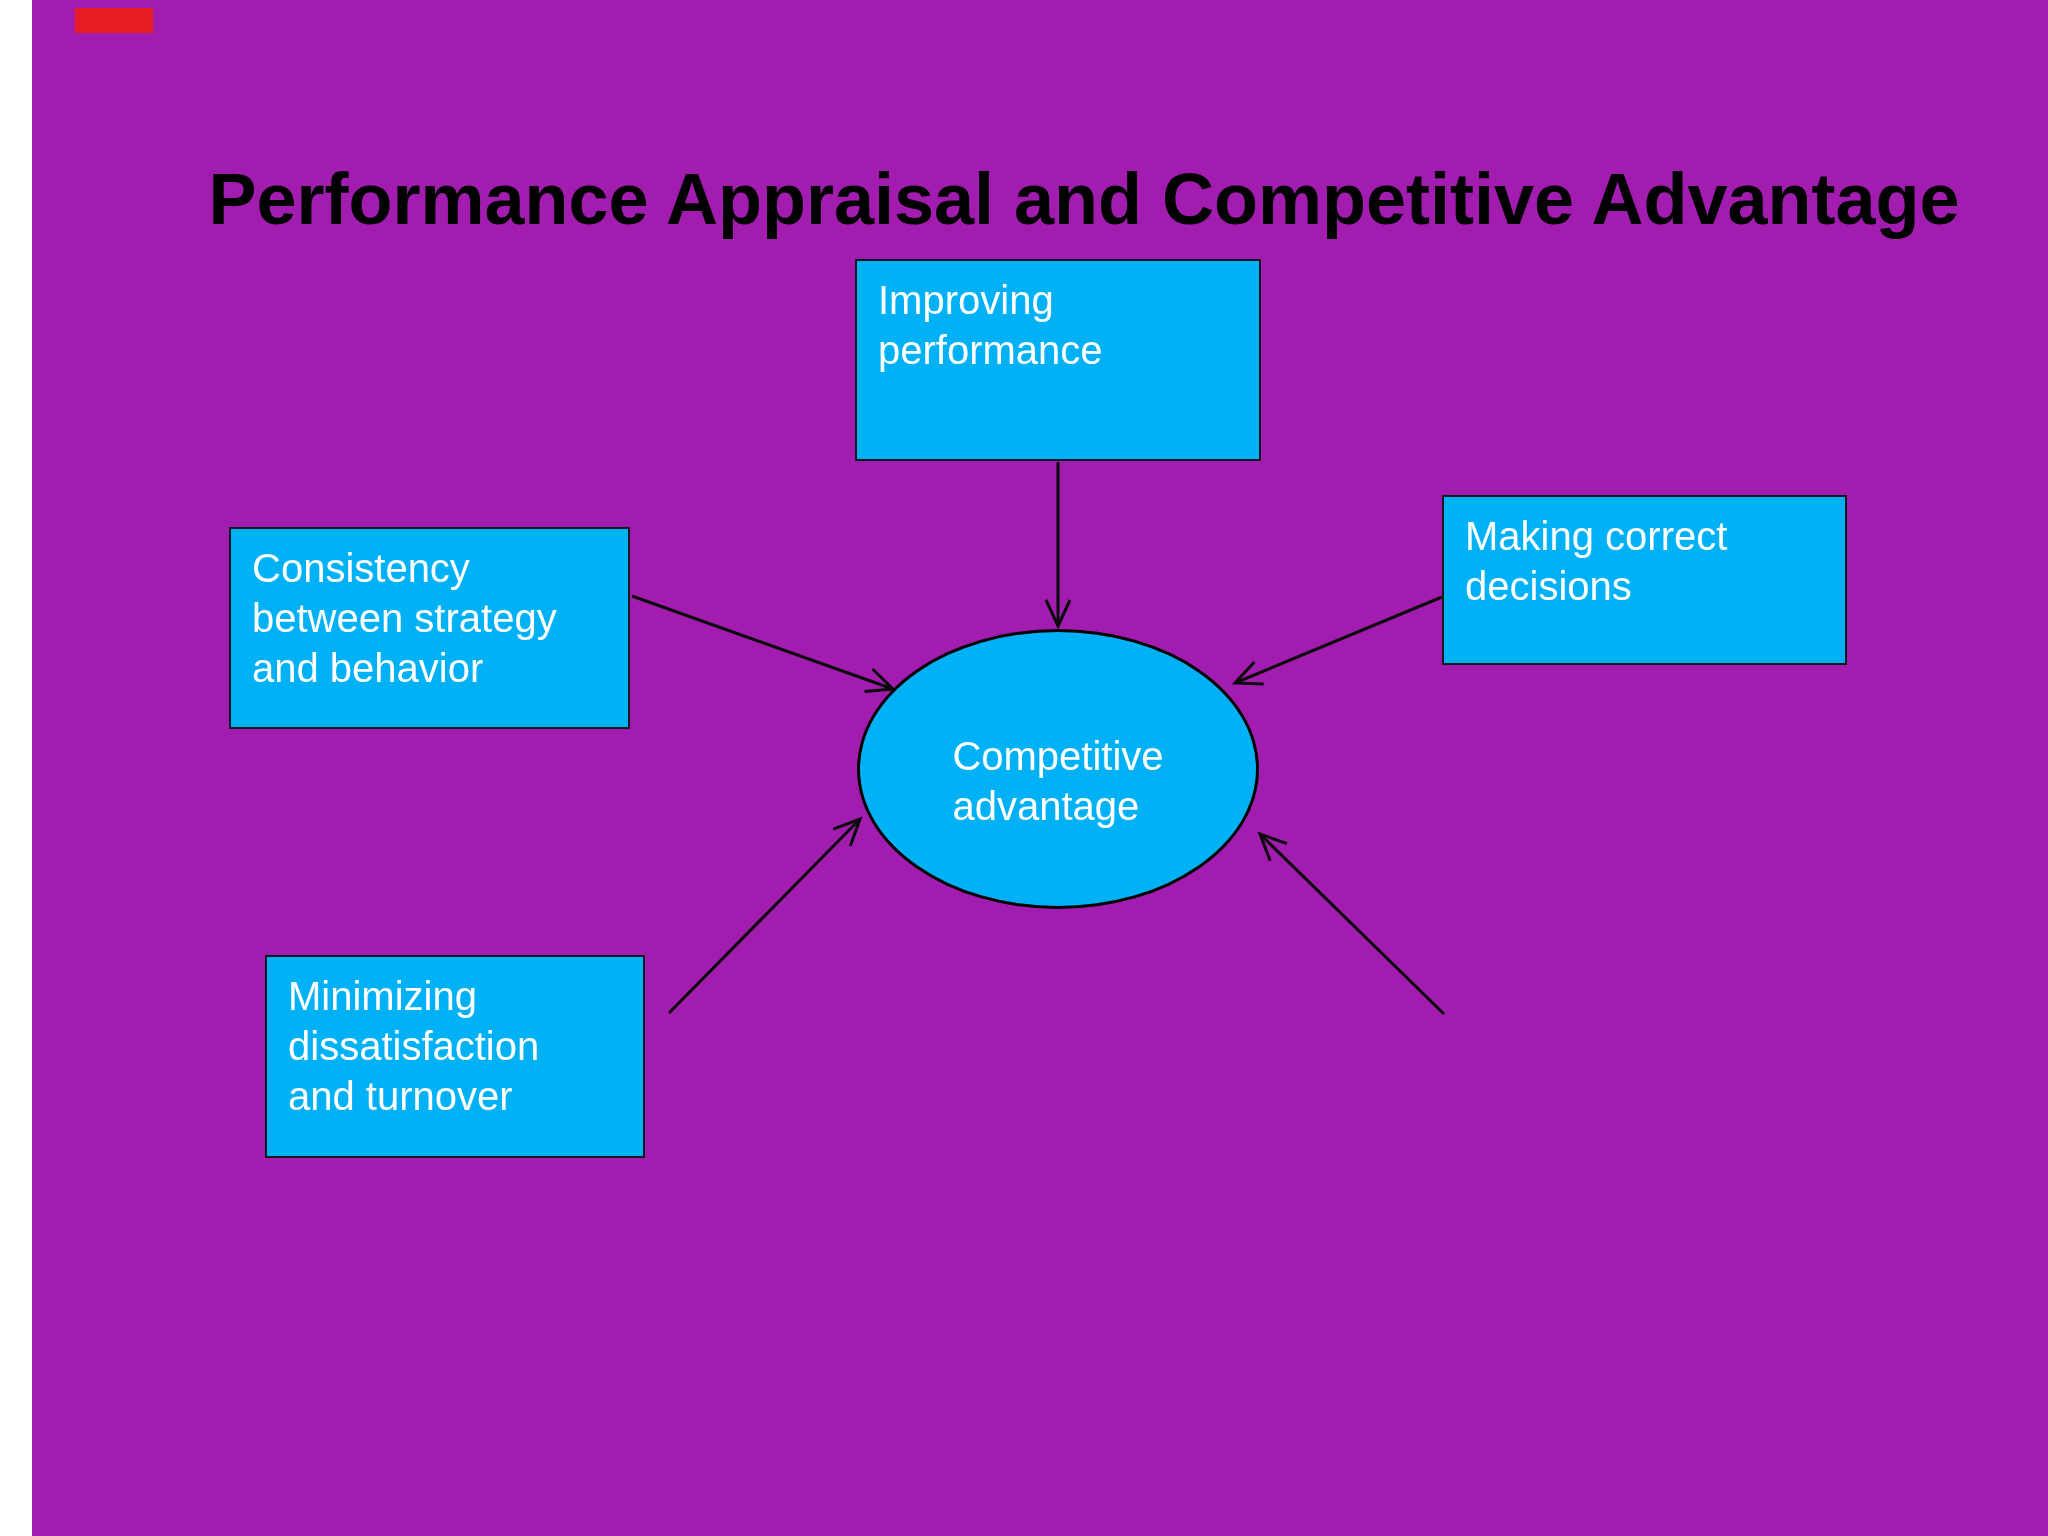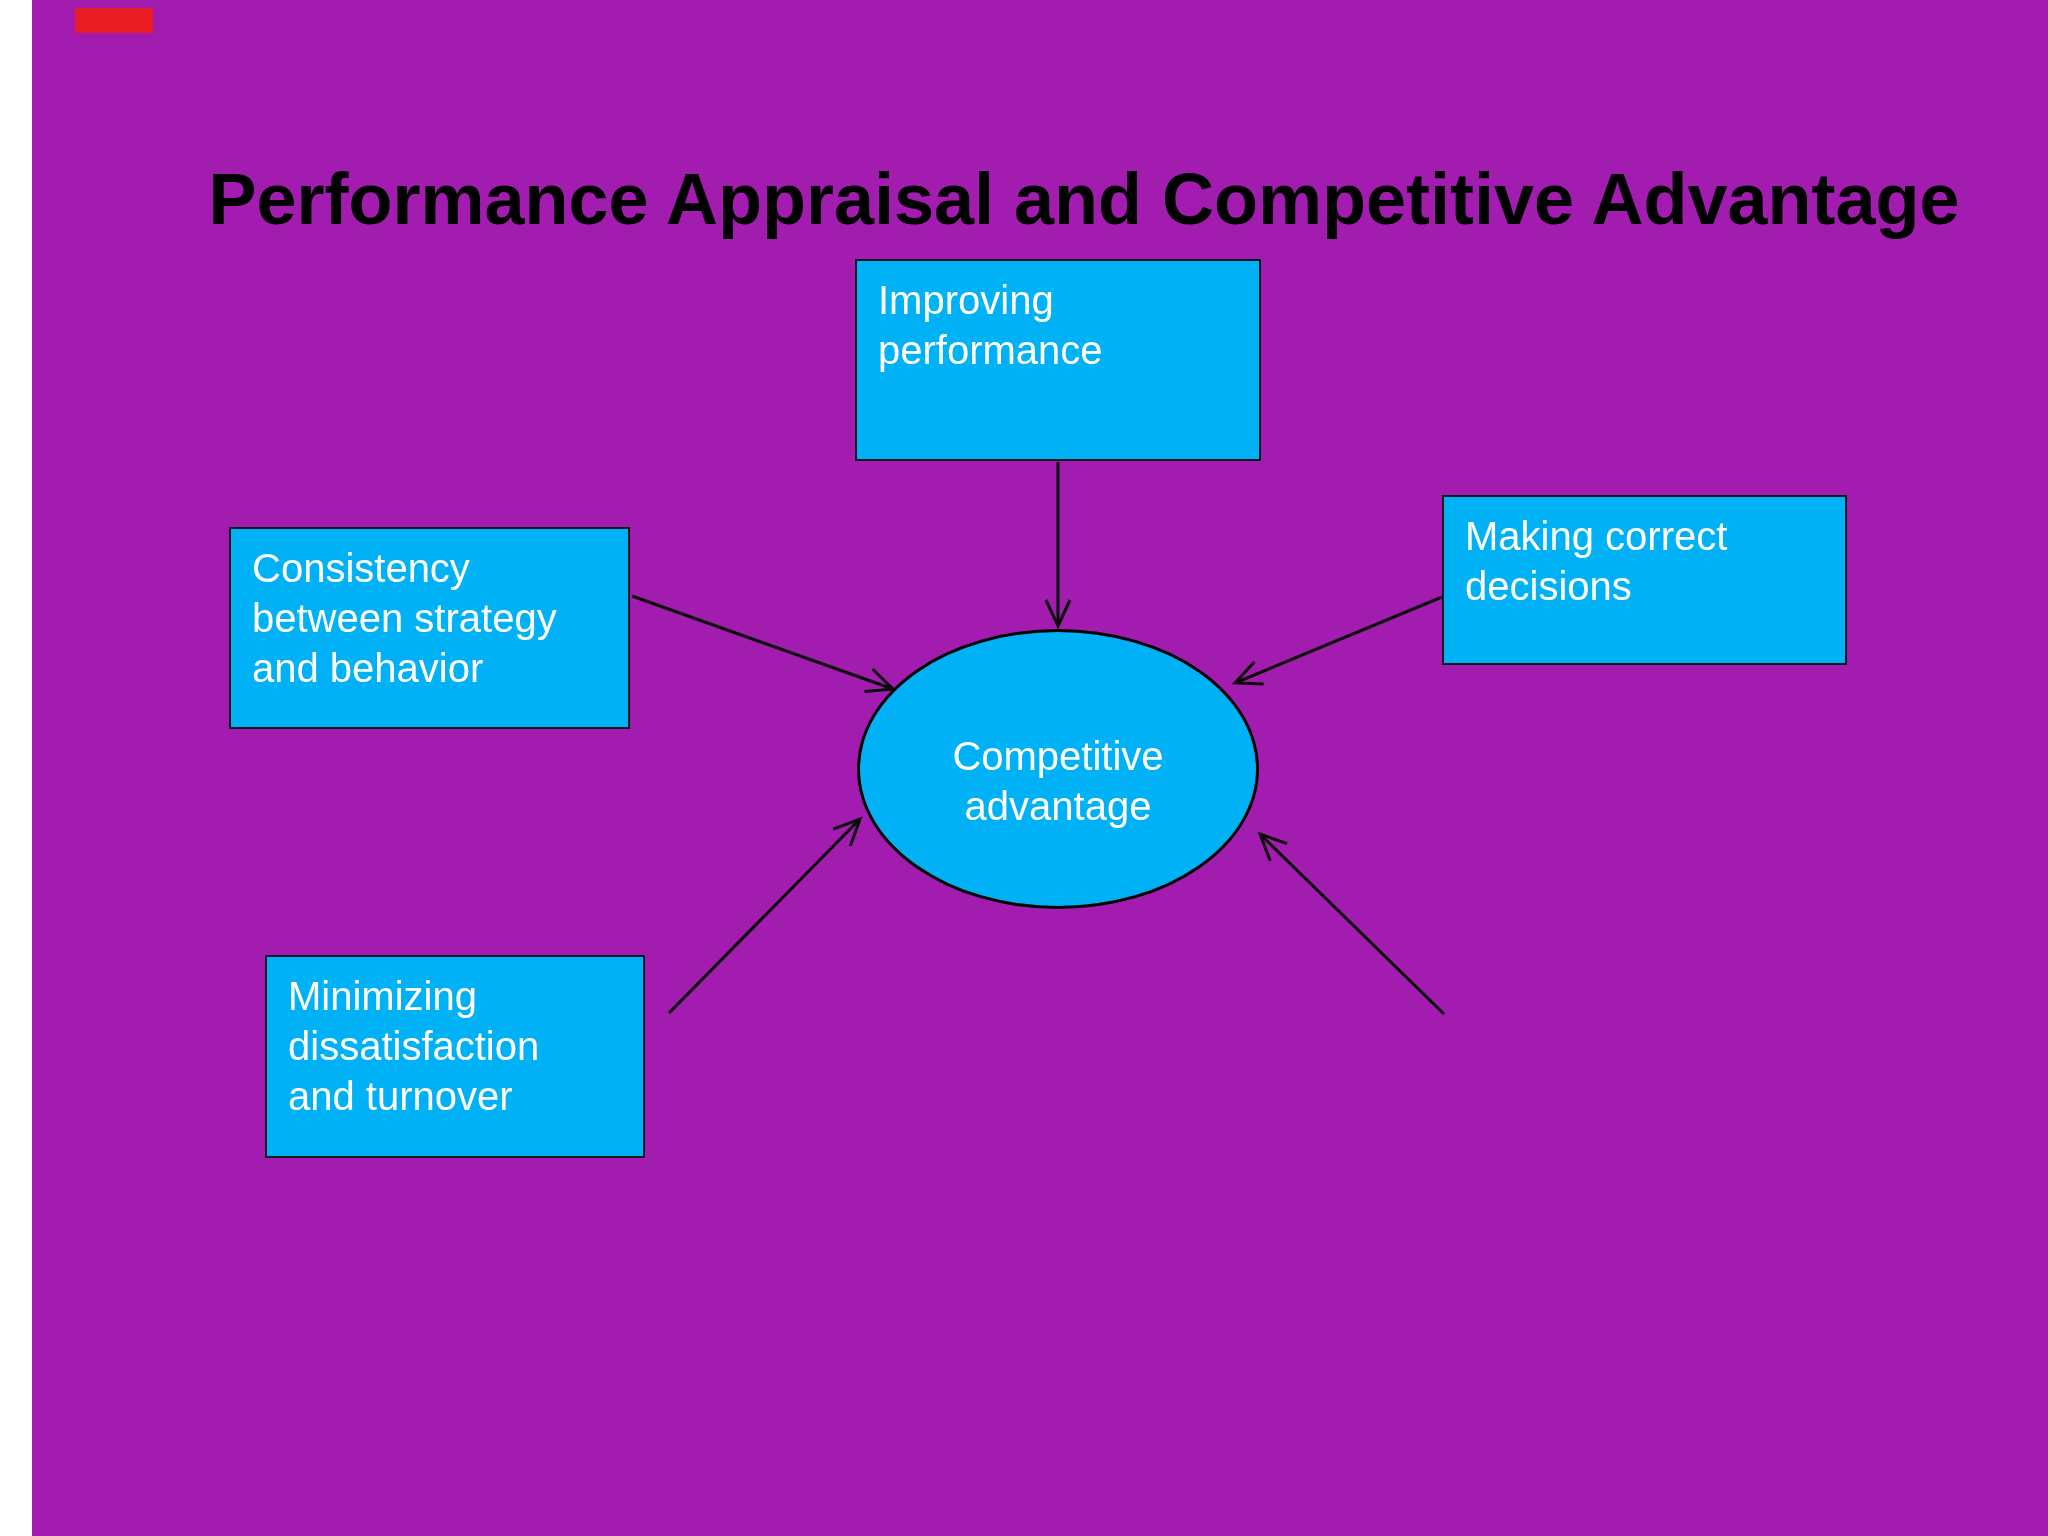--- a/index.html
+++ b/index.html
@@ -41,21 +41,21 @@
     position:absolute;left:825px;top:629px;width:402px;height:280px;
     background:var(--node-fill,#00b2f5);
     border:3px solid var(--ellipse-border,#000);
     box-sizing:border-box;
     border-radius:50%;
     display:flex;align-items:center;justify-content:center;
   }
   .center-ellipse .label{
     color:var(--node-text,#fff);
     font-size:40px;line-height:50px;
-    text-align:center;white-space:pre-line;
+    white-space:pre-line;
     transform:translateY(12px);
   }
   .arrow-layer{position:absolute;left:0;top:0;width:2048px;height:1536px;}
   .arrow-layer line{stroke:var(--arrow,#0a0a0a);stroke-width:3;}
   .arrowhead-path{stroke:var(--arrow,#0a0a0a);stroke-width:3;fill:none;}
   .source-note{
     position:absolute;left:94px;top:1351px;width:1920px;
     font-size:46px;line-height:52px;
     color:var(--title-text,#000);
     white-space:nowrap;

